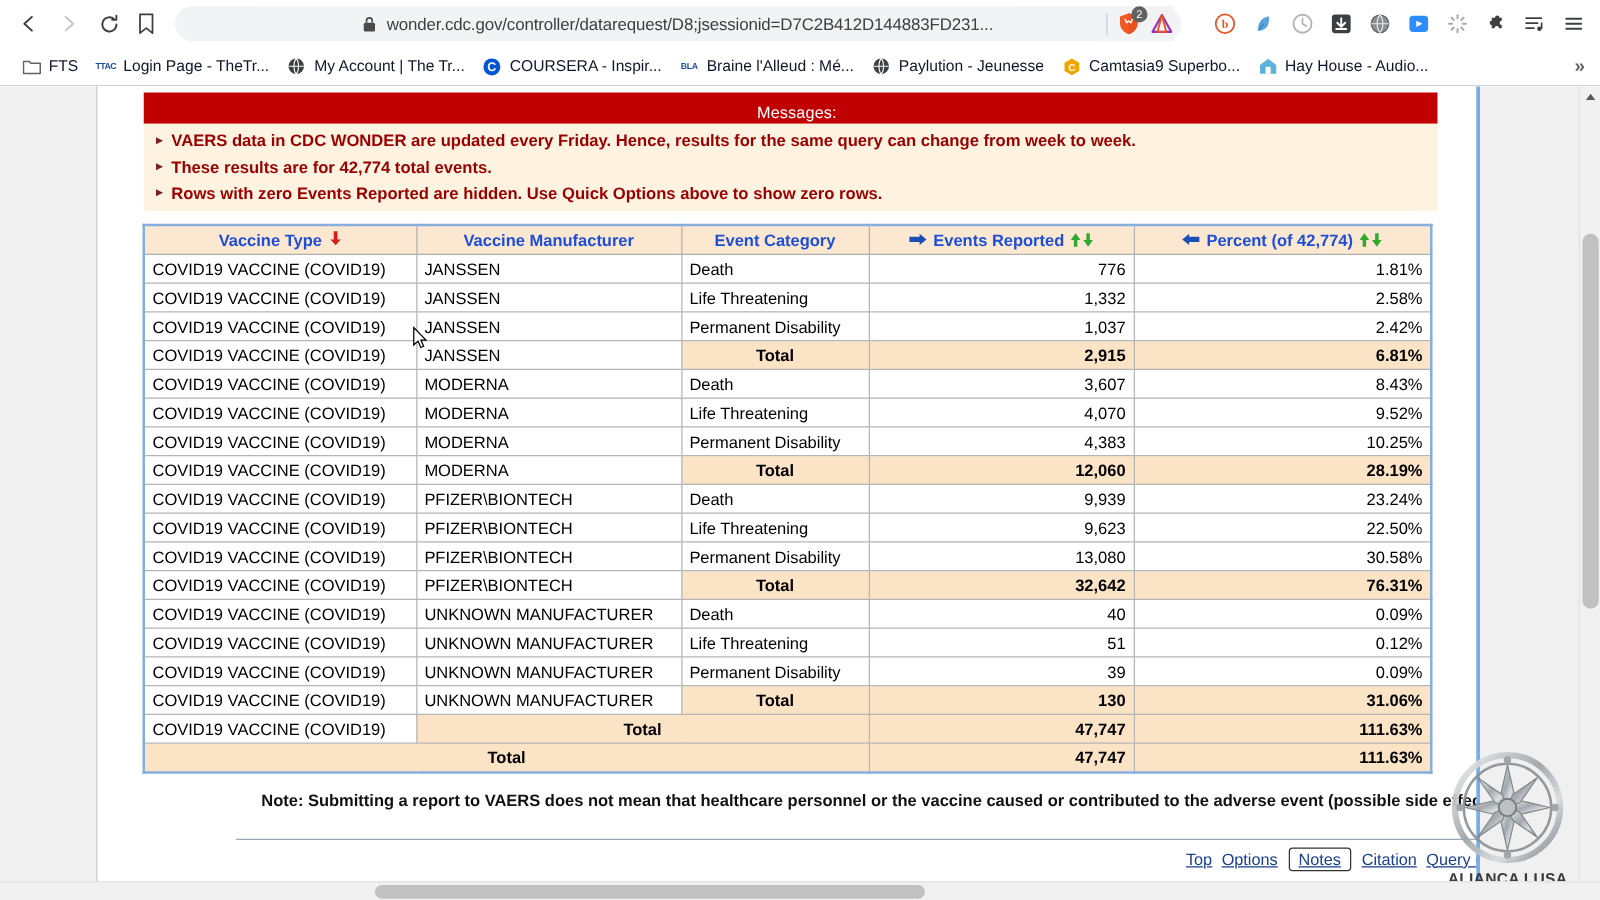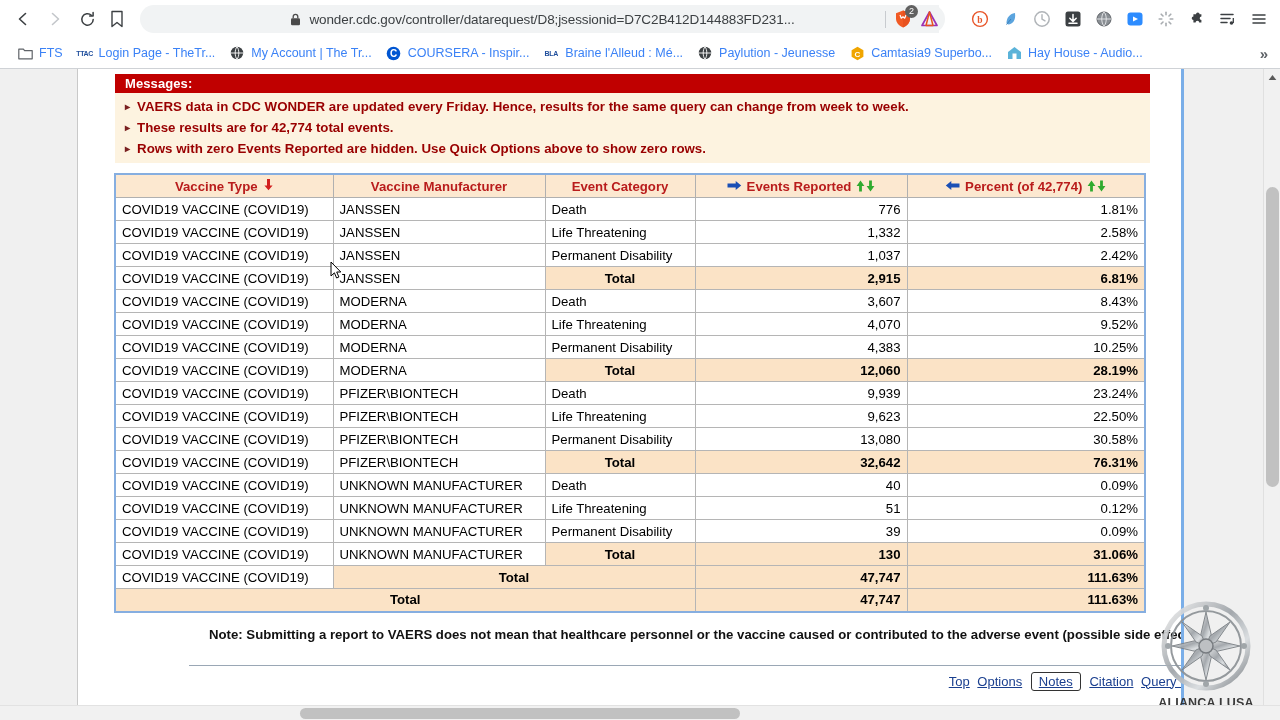--- a/index.html
+++ b/index.html
@@ -92,21 +92,21 @@
     font-size: 12.5px;
     color: #3c4043;
     position: relative;
   }
   .bm {
     display: flex; align-items: center; gap: 6px;
     padding: 3px 7px; border-radius: 4px;
     white-space: nowrap; flex: 0 0 auto;
   }
   .bm-ico { width: 16px; height: 16px; display:flex; align-items:center; justify-content:center; flex:0 0 auto;}
-  .bm-label { font-size: 12.5px; color:#3b82f6; }
+  .bm-label { font-size: 12.5px; color:#0f172a; }
   .bm-overflow {
     position: absolute; right: 12px; top: 50%; transform: translateY(-50%);
     font-size: 15px; color: #5f6368; font-weight: bold;
   }
 
   
   .viewport {
     position: relative;
     width: 1280px;
     height: 651px;
@@ -166,24 +166,25 @@
   }
 
   .msgbox {
     margin: 4px 12px 0 35px;
     border: 1px solid #b8860b00;
     width: 1037px;
   }
   .msg-title {
     background: #c00000;
     color: #ffffff;
-    font-weight: bold;
+    font-weight: normal;
     font-size: 13px;
-    padding: 2px 0 2px 10px;
+    padding: 8px 0 2px 10px;
     letter-spacing: 0.1px;
+    text-align: center;
   }
   .msg-body {
     background: #fdf3e0;
     padding: 3px 0 4px 0;
   }
   .msg-li {
     display: flex;
     align-items: flex-start;
     color: #990000;
     font-weight: bold;
@@ -204,21 +205,21 @@
     border-collapse: collapse;
     border: 2px solid #86aee0;
     font-size: 13px;
     background: #ffffff;
   }
   table.results th {
     background: #fce8d0;
     border: 1px solid #b0b0b0;
     font-weight: bold;
     font-size: 13.2px;
-    color: #b91c1c;
+    color: #1d4ed8;
     padding: 3px 6px;
     text-align: center;
     white-space: nowrap;
   }
   table.results td {
     border: 1px solid #b5b5b5;
     padding: 2px 6px;
     font-size: 13.2px;
     color: #000;
     white-space: nowrap;

